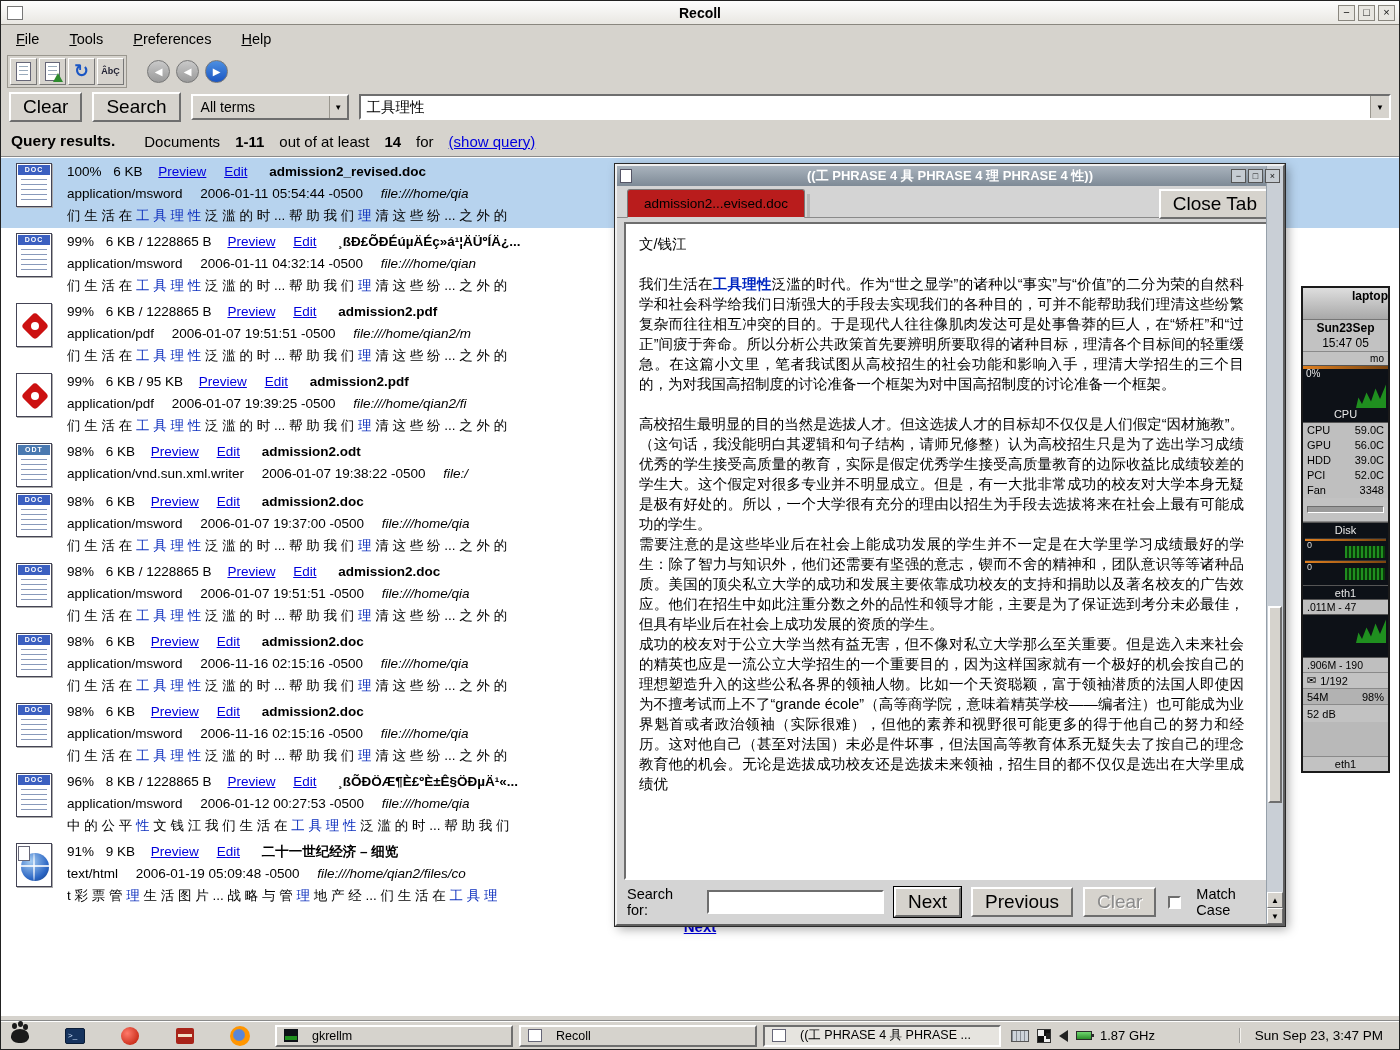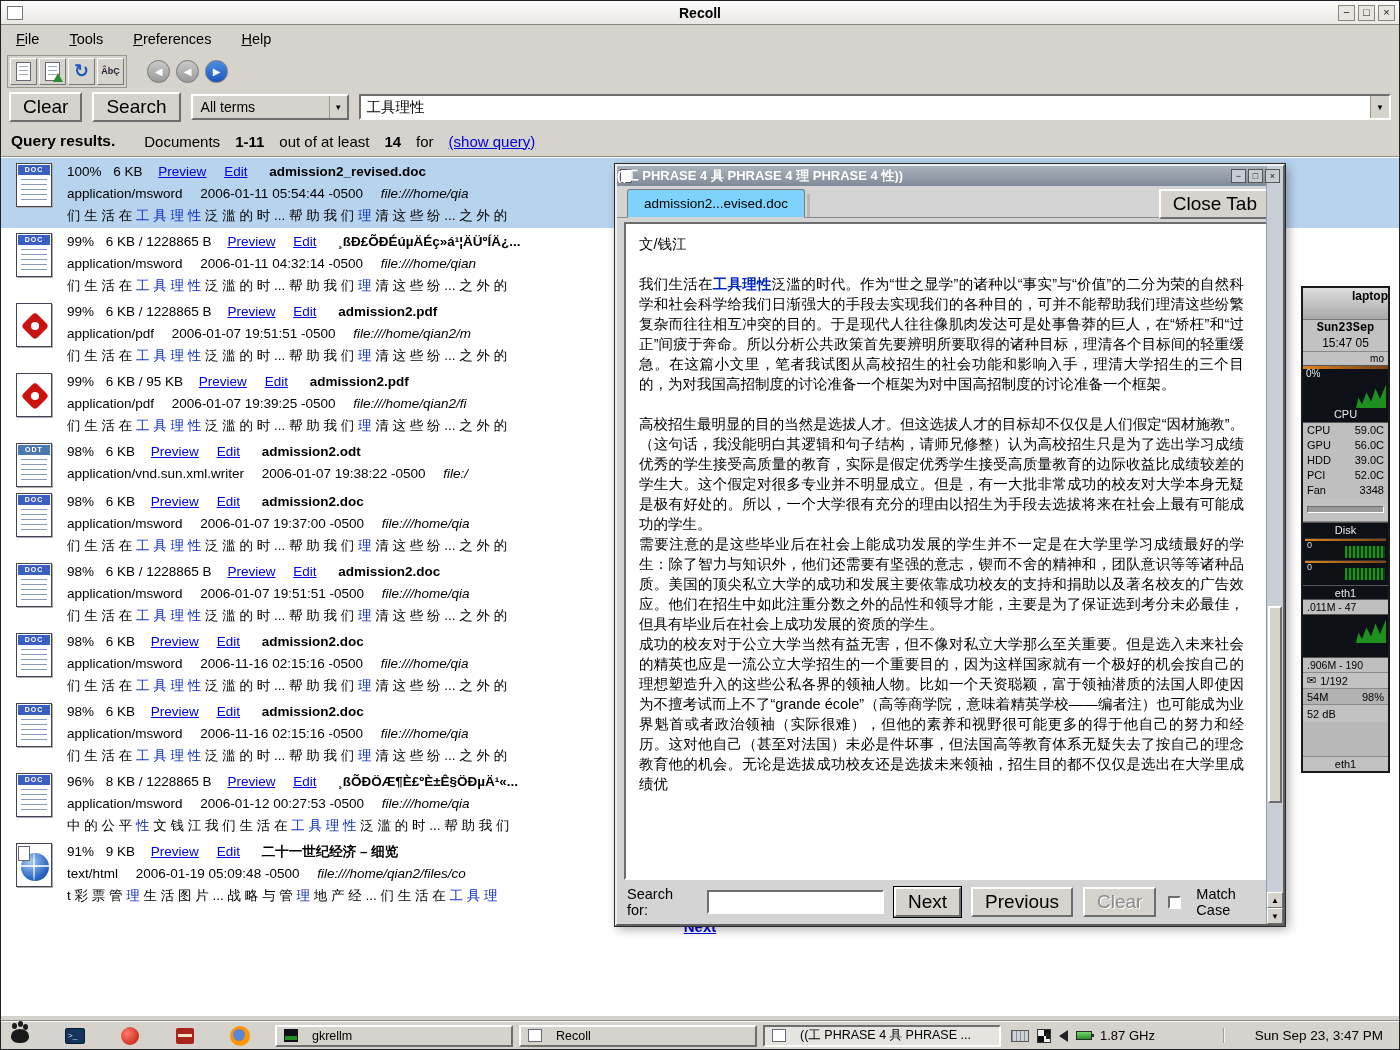--- a/index.html
+++ b/index.html
@@ -92,26 +92,26 @@
     border-radius:50%;}
   .gpage{position:absolute;left:1px;top:2px;width:12px;height:15px;background:#fff;border:1px solid #667;}
 
   
   .pw{position:absolute;left:614px;top:163px;width:670px;height:762px;background:#d4d4d4;
     border:2px solid;border-color:#f0f0f0 #5f5f5f #5f5f5f #f0f0f0;outline:1px solid #2a2a2a;
     box-shadow:3px 3px 10px rgba(0,0,0,.35);}
   .pw-titlebar{height:20px;background:linear-gradient(#a9b3bd,#7e8a96);display:flex;align-items:center;
     padding:0 3px;position:relative;}
   .pw-titlebar .pw-icon{width:12px;height:14px;background:#fff;border:1px solid #556;}
-  .pw-titlebar .pw-title{position:absolute;left:0;right:0;text-align:left;color:#fff;font-weight:bold;
+  .pw-titlebar .pw-title{position:absolute;left:0;right:0;text-align:center;color:#fff;font-weight:bold;
     font-size:13px;}
   .pw-btn{width:15px;height:14px;display:flex;align-items:center;justify-content:center;font-size:9px;
     background:#c6ccd2;border:1px solid #555;color:#111;margin-left:2px;z-index:2;}
   .pw-tabbar{height:32px;position:relative;border-bottom:1px solid #8a8a8a;}
-  .pw-tab{position:absolute;left:10px;bottom:-1px;padding:6px 16px 6px 16px;background:#7dd3fc;
+  .pw-tab{position:absolute;left:10px;bottom:-1px;padding:6px 16px 6px 16px;background:#b91c1c;
     border:1px solid #7a7a7a;border-bottom:1px solid #d4d4d4;border-radius:3px 3px 0 0;font-size:13.5px;}
   .pw-tab::after{content:"";position:absolute;right:-6px;top:4px;bottom:0;width:3px;background:#b8b8b8;}
   .close-tab{position:absolute;right:12px;top:3px;}
   .pw-text{position:absolute;left:7px;right:7px;top:56px;bottom:44px;background:#fff;
     border:2px solid;border-color:#6e6e6e #ffffff #ffffff #6e6e6e;padding:10px 30px 8px 13px;
     overflow:hidden;font-size:14.5px;line-height:20px;}
   .pw-text p{margin:0;text-align:justify;}
   .pw-text p.blank{height:20px;}
   .pw-text .hl{color:#0026c0;font-weight:bold;}
   .pw-scroll{position:absolute;right:0;top:0;bottom:0;width:17px;background:#c9cfd6;border-left:1px solid #96a0aa;}
@@ -127,21 +127,21 @@
   .default-btn{box-shadow:0 0 0 1px #000;}
   .checkbox{width:13px;height:13px;background:#fff;border:2px solid;border-color:#6e6e6e #fff #fff #6e6e6e;}
   .mc{display:flex;align-items:center;gap:15px;margin-left:2px;}
 
   
   .gk{position:absolute;left:1300px;top:285px;width:89px;height:487px;background:#b9b9b9;
     border:2px solid #1a1a1a;display:flex;flex-direction:column;font-size:11px;}
   .gk-host{height:32px;background:linear-gradient(#dedede,#a8a8a8);text-align:right;font-weight:bold;
     line-height:16px;border-bottom:1px solid #777;font-size:12px;}
   .gk-clock{height:32px;text-align:center;background:#c2c2c2;border-bottom:1px solid #8a8a8a;}
-  .gk-clock .d{font-weight:bold;line-height:16px;font-size:12px;font-family:Liberation Mono, monospace;}
+  .gk-clock .d{font-weight:bold;line-height:16px;font-size:12px;}
   .gk-clock .t{line-height:15px;font-size:12px;}
   .gk-mo{height:13px;text-align:right;padding-right:4px;line-height:13px;background:#c2c2c2;font-size:10px;}
   .gk-chart{background:#0d1117;position:relative;border-top:1px solid #555;border-bottom:1px solid #555;}
   .gk-cpu{height:58px;}
   .gk-pct{position:absolute;left:3px;top:2px;color:#e8e8e8;font-size:10px;}
   .gk-chart-label{position:absolute;left:0;right:0;bottom:2px;text-align:center;color:#e8e8e8;font-size:11px;}
   .gk-spark{position:absolute;right:2px;bottom:14px;width:30px;height:26px;background:#1f8f1f;
     clip-path:polygon(0 100%,8% 60%,20% 85%,35% 40%,50% 75%,65% 25%,80% 65%,100% 10%,100% 100%);}
   .gk-krell{position:absolute;left:0;top:0;width:100%;height:3px;background:linear-gradient(90deg,#e08020,#7a4410);}
   .gk-temps{background:#bfbfbf;}
@@ -202,21 +202,21 @@
     background-image:repeating-linear-gradient(90deg,#8a8f96 0 1px,transparent 1px 4px);}
   .layoutgrid{width:14px;height:14px;background:conic-gradient(#111 0 25%,#eee 0 50%,#111 0 75%,#eee 0);
     border:1px solid #333;}
   .spk{width:0;height:0;border-top:6px solid transparent;border-bottom:6px solid transparent;
     border-right:9px solid #222;position:relative;}
   .spk::before{content:"";position:absolute;left:-13px;top:-3px;width:4px;height:6px;background:#222;}
   .batt{width:16px;height:9px;background:linear-gradient(#6fd66f,#2c8f2c);border:1px solid #2a2a2a;
     position:relative;}
   .batt::after{content:"";position:absolute;right:-3px;top:2px;width:2px;height:3px;background:#2a2a2a;}
   .freq{font-size:13px;}
-  .clock{margin-left:auto;padding:0 8px 0 30px;border-left:2px groove #f4f2ee;font-size:13.5px;}
+  .clock{margin-left:auto;padding:0 8px 0 14px;border-left:2px groove #f4f2ee;font-size:13.5px;}
 </style>
 </head>
 <body>
 
 <div class="screen">
 
   <div class="main-window">
 
     <div class="titlebar">
       <div class="win-icon"></div>

